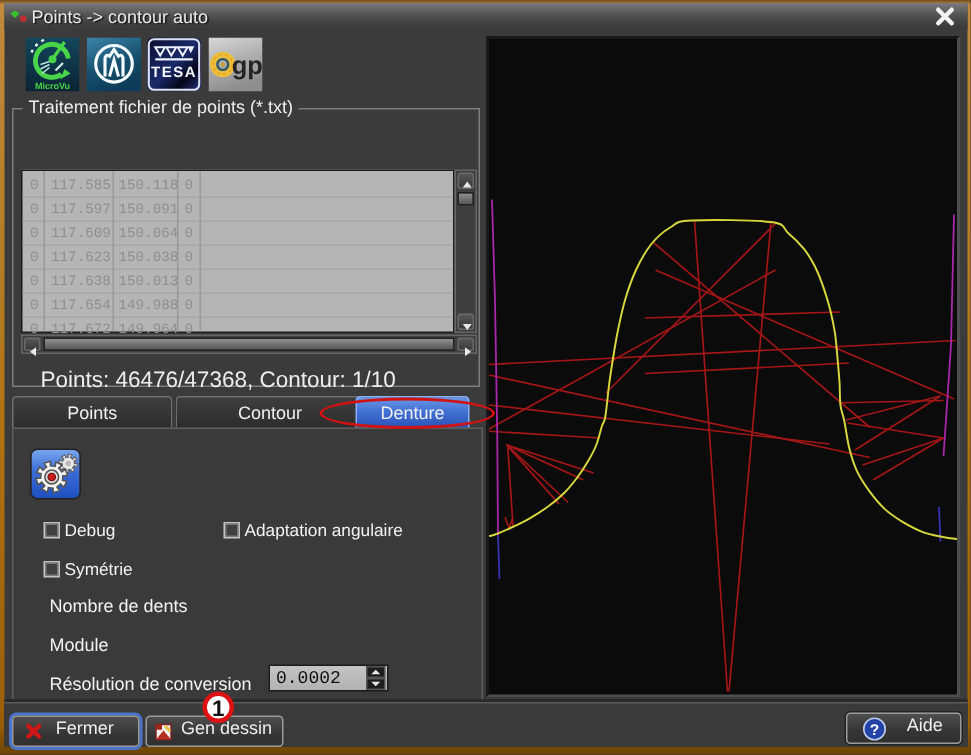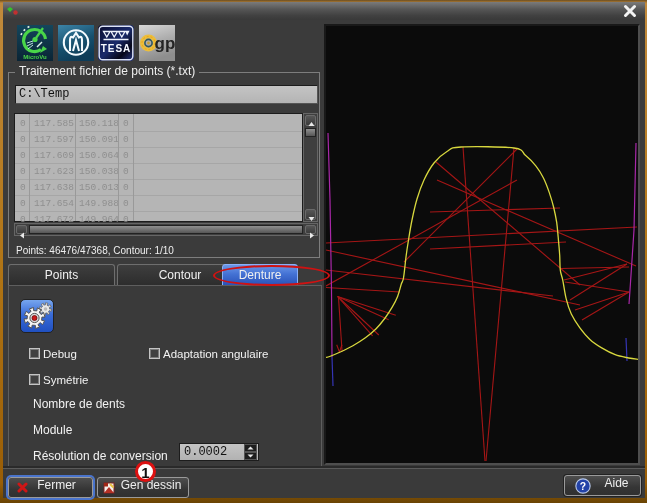--- a/index.html
+++ b/index.html
@@ -40,21 +40,21 @@
 #vsb { position:absolute; left:300px; top:111px; width:15px; height:109px;
   background:#3f3f3f; border:1px solid #666; }
 #hsb { position:absolute; left:11px; top:221px; width:304px; height:13px;
   background:#3f3f3f; border:1px solid #666; }
 .sbtn { position:absolute; background:linear-gradient(#565656,#3a3a3a);
   border:1px solid #6a6a6a; border-radius:2px; }
 #hthumb { position:absolute; left:14px; top:1px; width:274px; height:9px;
   background:linear-gradient(#909090,#565656); border:1px solid #222; }
 #vthumb { position:absolute; left:1px; top:14px; width:11px; height:9px;
   background:linear-gradient(#909090,#565656); border:1px solid #222; }
-#ptslbl { position:absolute; left:13px; top:243px; color:#eee; font-size:10px; }
+#ptslbl { position:absolute; left:24px; top:243px; color:#eee; font-size:15px; }
 
 .tab { position:absolute; top:262px; height:22px; color:#f0f0f0; font-size:12px;
   text-align:center; line-height:21px;
   background:linear-gradient(#3e3e3e,#2c2c2c); border:1px solid #6e6e6e;
   border-bottom:none; border-radius:3px 3px 0 0; }
 #tabd { background:linear-gradient(#6b97e8,#4472d4 45%,#2a52b8);
   border:1px solid #8ab0f8; }
 #panel { position:absolute; left:5px; top:283px; width:314px; height:182px;
   border:1px solid #5e5e5e; background:#3a3a3a; }
 
@@ -93,20 +93,21 @@
 </style>
 </head>
 <body>
 <div id="win">
 <div id="inner">
   <div id="title">
     <svg style="position:absolute;left:3px;top:3px" width="14" height="12" viewBox="0 0 14 12">
       <path d="M4 2 L7 4 L4 7 L1 4 Z" fill="#35c22d"></path>
       <circle cx="9.5" cy="7.5" r="2.2" fill="#c03030"></circle>
     </svg>
+    <span class="txt">Points -&gt; contour auto</span>
     <svg id="closex" viewBox="0 0 16 16">
       <path d="M3.5 3.5 L12.5 12.5 M12.5 3.5 L3.5 12.5" stroke="#f2f2f2" stroke-width="3" stroke-linecap="round"></path>
     </svg>
   </div>
 
   <svg class="ico" style="left:14px" viewBox="0 0 36 36">
     <defs>
           <linearGradient id="mvbg" x1="0" y1="0" x2="0" y2="1">
       <stop offset="0" stop-color="#14465c"></stop>
             <stop offset="1" stop-color="#0a2435"></stop>
@@ -161,21 +162,20 @@
     <rect width="36" height="36" fill="url(#ogbg)"></rect>
     <circle cx="9.5" cy="18" r="6.5" stroke="#ecbe3a" stroke-width="4" fill="none"></circle>
     <circle cx="9.5" cy="18" r="6.5" stroke="#e8a020" stroke-width="1" fill="none" stroke-dasharray="2 2"></circle>
     <circle cx="9.5" cy="18" r="3.6" stroke="#33585e" stroke-width="1.6" fill="none"></circle>
     <circle cx="9.5" cy="18" r="1.4" fill="#c8a030"></circle>
     <text x="15.5" y="24" font-size="17" font-weight="bold" fill="#242424" font-family="Liberation Sans,sans-serif">gp</text>
   </svg>
 
   <div id="grp"></div>
   <div id="grplbl">Traitement fichier de points (*.txt)</div>
-  <div id="path">C:\Temp</div>
 
   <div id="list">
     <div class="lrow" style="top:2px">
           <span class="c1">0</span>
           <span class="c2">117.585</span>
           <span class="c3">150.118</span>
           <span class="c4">0</span>
         </div>
     <div class="lrow" style="top:18px">
           <span class="c1">0</span>
@@ -239,21 +239,21 @@
     <div class="sbtn" style="right:1px;top:1px;width:11px;height:9px">
       <svg width="11" height="9" viewBox="0 0 11 9">
             <path d="M8 4.5 L4 1.5 L4 7.5 Z" fill="#e8e8e8"></path>
           </svg></div>
   </div>
 
   <div id="ptslbl">Points: 46476/47368, Contour: 1/10</div>
 
   <div class="tab" id="tabp" style="left:5px; width:107px">Points</div>
   <div class="tab" id="tabc" style="left:114px; width:126px">Contour</div>
-  <div class="tab" id="tabd" style="left:219px; width:76px">Denture</div>
+  <div class="tab" id="tabd" style="left:234px; width:76px">Denture</div>
   <div id="panel"></div>
 
   <div id="gear">
     <svg width="32" height="32" viewBox="0 0 32 32" style="position:absolute;left:0px;top:0px">
       <path d="M30.7 8.9 L30.2 11.5 L28.4 10.5 L27.4 12.0 L29.0 13.3 L26.7 14.8 L26.2 12.9 L24.4 13.2 L24.6 15.2 L22.0 14.7 L23.0 12.9 L21.5 11.9 L20.2 13.5 L18.7 11.2 L20.6 10.7 L20.3 8.9 L18.3 9.1 L18.8 6.5 L20.6 7.5 L21.6 6.0 L20.0 4.7 L22.3 3.2 L22.8 5.1 L24.6 4.8 L24.4 2.8 L27.0 3.3 L26.0 5.1 L27.5 6.1 L28.8 4.5 L30.3 6.8 L28.4 7.3 L28.7 9.1 Z" fill="#e8e8e8" stroke="#666" stroke-width="0.8"></path>
       <circle cx="24.5" cy="9" r="1.8" fill="#b8b8b8"></circle>
       <path d="M22.6 12.8 L24.0 17.1 L20.9 17.1 L20.6 20.3 L23.6 20.8 L21.5 24.8 L19.4 22.6 L16.9 24.7 L18.7 27.1 L14.4 28.5 L14.4 25.4 L11.2 25.1 L10.7 28.1 L6.7 26.0 L8.9 23.9 L6.8 21.4 L4.4 23.2 L3.0 18.9 L6.1 18.9 L6.4 15.7 L3.4 15.2 L5.5 11.2 L7.6 13.4 L10.1 11.3 L8.3 8.9 L12.6 7.5 L12.6 10.6 L15.8 10.9 L16.3 7.9 L20.3 10.0 L18.1 12.1 L20.2 14.6 Z" fill="#f4f4f4" stroke="#555" stroke-width="1"></path>
       <circle cx="13.5" cy="18" r="4.6" fill="#dadada" stroke="#555" stroke-width="1"></circle>
       <circle cx="13.5" cy="18" r="2.5" fill="#cc1a1a" stroke="#6a0e0e" stroke-width="0.8"></circle>
     </svg>

